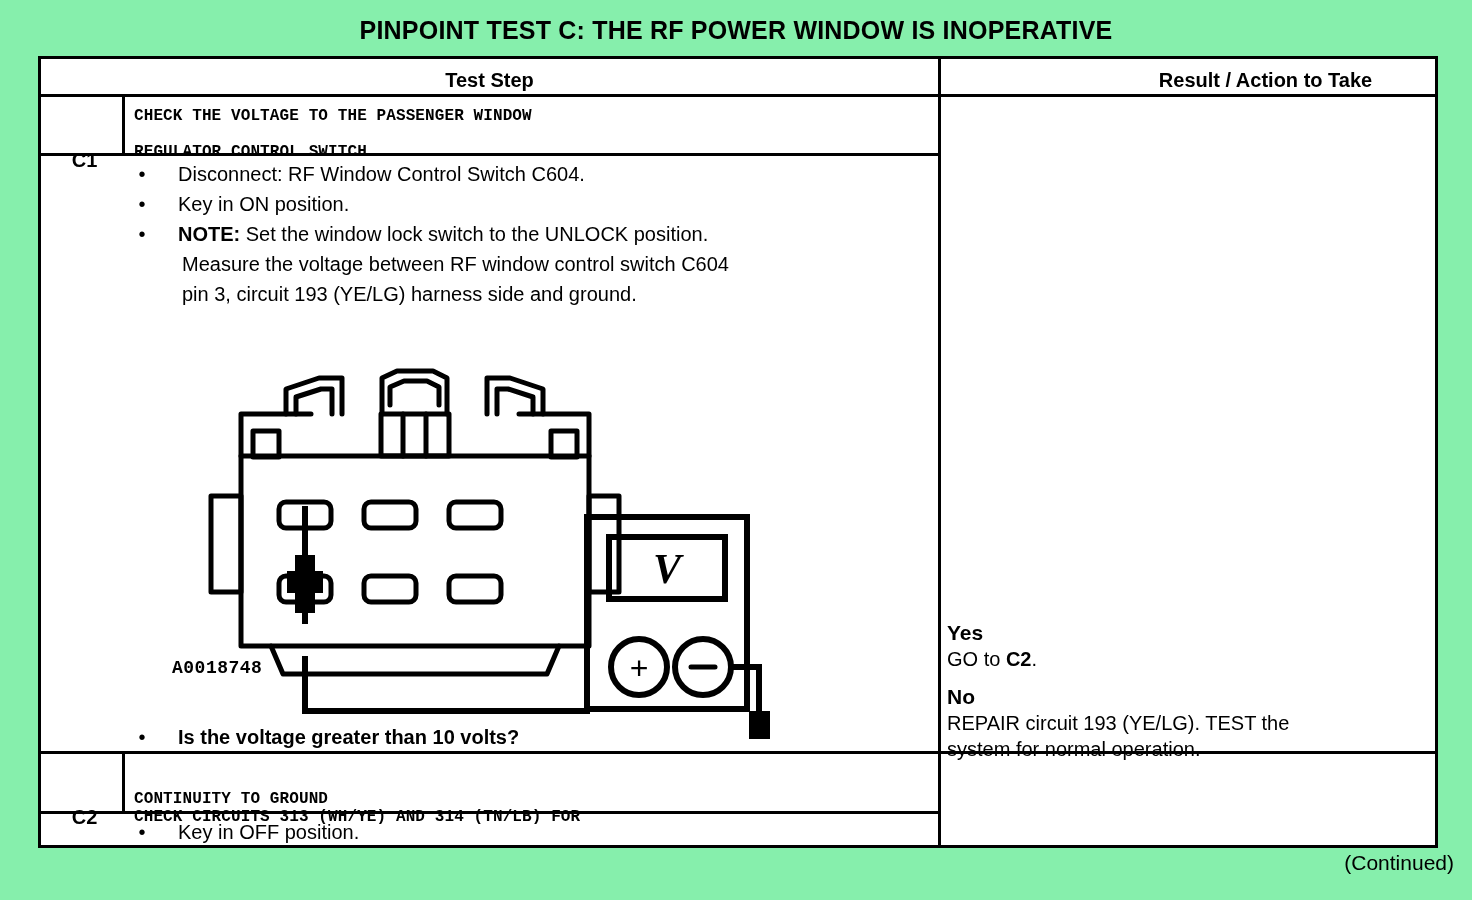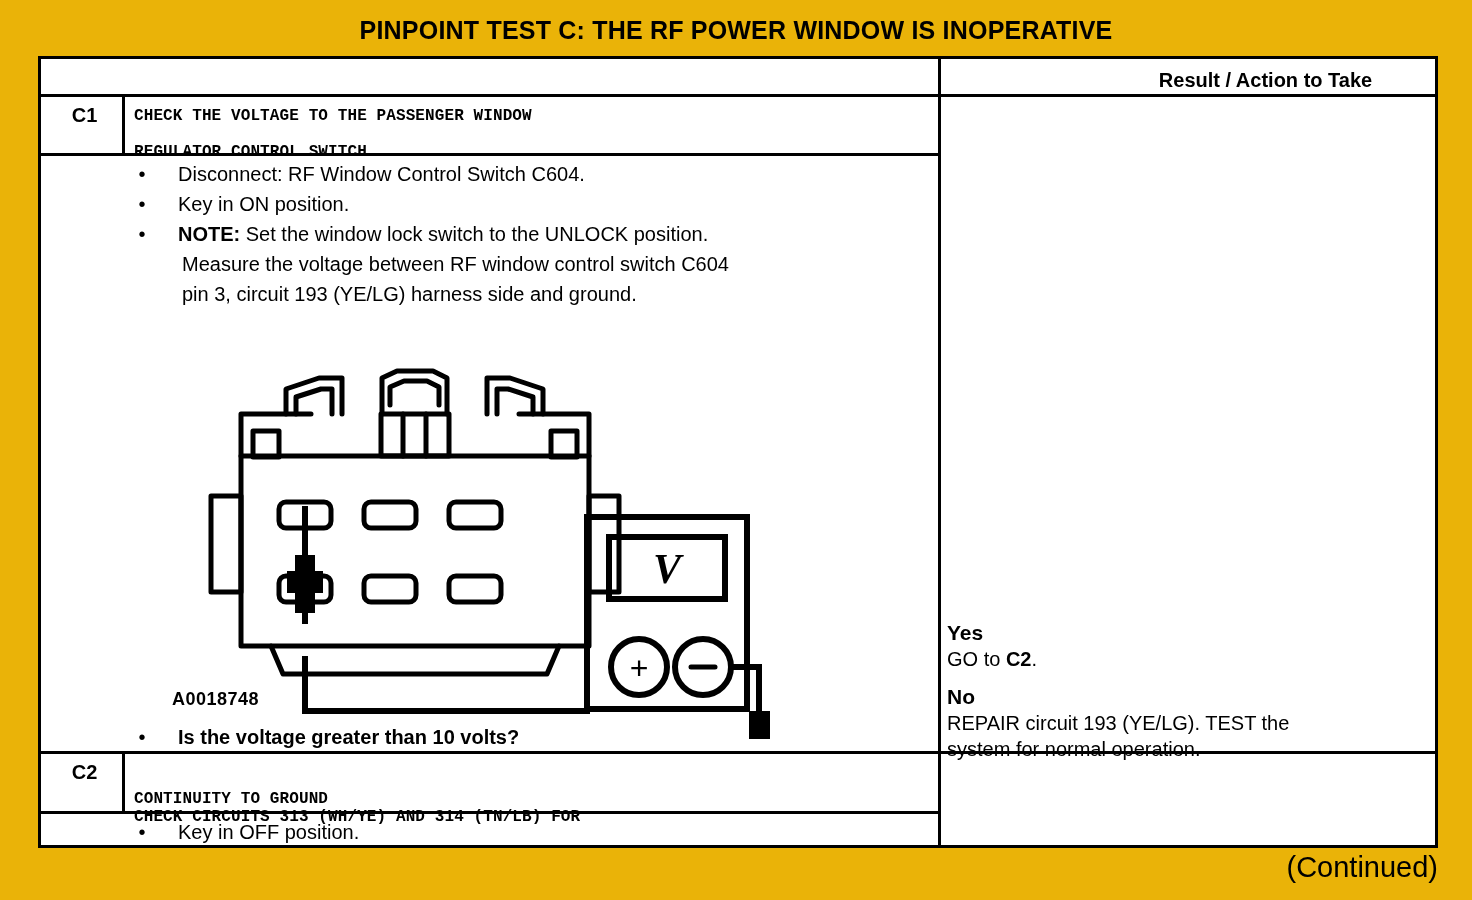--- a/index.html
+++ b/index.html
@@ -8,21 +8,21 @@
     width: 1472px; height: 900px;
     background: #ffffff;
     font-family: "Liberation Sans", sans-serif;
     color: #000000;
     overflow: hidden;
   }
   .page {
     position: relative;
     width: 1472px;
     height: 900px;
-    background: #eab308;
+    background: #86efac;
   }
 
   
   .doc-title {
     position: absolute;
     left: 0; top: 16px;
     width: 1472px;
     text-align: center;
     font-size: 25px;
     font-weight: bold;
@@ -68,20 +68,21 @@
   .hdr-left  { left: 0;     width: 897px; }
   .hdr-right { left: 948px; width: 497px; margin-left: 28px; }
 
   
   .step-id {
     position: absolute;
     width: 87px;
     text-align: center;
     font-size: 20px;
     font-weight: bold;
+    margin-top: 45px;
   }
   
   .step-title {
     position: absolute;
     font-size: 16px;
     font-weight: bold;
     line-height: 26px;
     letter-spacing: 0.1px;
     font-family: Liberation Mono, monospace;
   }
@@ -116,39 +117,40 @@
   .figid {
     position: absolute;
     font-size: 18px;
     font-weight: bold;
     letter-spacing: 0.5px;
   }
 
   
   .footer {
     position: absolute;
-    right: 34px; top: 851px;
-    font-size: 29px;
+    right: 18px; top: 851px;
+    font-size: 21px;
   }
 
   
   .diagram { position: absolute; left: 150px; top: 300px; width: 620px; height: 380px; }
   .diagram svg { display: block; }
 </style>
 </head>
 <body>
 
 <div class="page">
 
   <div class="doc-title">PINPOINT TEST  C: THE RF POWER WINDOW IS INOPERATIVE</div>
 
   <div class="tbl">
 
     <div class="vline"></div>
 
+    <div class="hdr-left">Test Step</div>
     <div class="hdr-right">Result / Action to Take</div>
     <div class="hline" style="left:0; top:35px; width:1394px;"></div>
 
     <div class="step-id" style="left:0; top:45px;">C1</div>
     <div class="vsub" style="left:81px; top:35px; height:62px;"></div>
     <div class="step-title" style="left:93px; top:44px;">CHECK THE VOLTAGE TO THE PASSENGER WINDOW</div>
     <div class="step-title" style="left:93px; top:80px;text-align:right;">REGULATOR CONTROL SWITCH</div>
     <div class="hline" style="left:0; top:94px; width:897px;"></div>
 
     <div class="blist" style="left:93px; top:100px; width:790px;">
@@ -239,21 +241,21 @@
         <g>
           <rect x="558" y="352" width="21" height="42" fill="#000"></rect>
           <rect x="565" y="394" width="8" height="22" fill="#000"></rect>
           <rect x="533" y="416" width="72" height="7" fill="#000"></rect>
           <rect x="545" y="429" width="48" height="7" fill="#000"></rect>
           <rect x="556" y="442" width="26" height="7" fill="#000"></rect>
         </g>
       </svg>
     </div>
 
-    <div class="figid" style="left:131px; top:630px;">A0018748</div>
+    <div class="figid" style="left:131px; top:599px;font-family:Liberation Mono, monospace;">A0018748</div>
 
     <div class="blist" style="left:93px; top:663px; width:790px;">
       <div class="brow">
         <span class="bdot">•</span>
         <span class="btxt b">Is the voltage greater than 10 volts?</span>
       </div>
     </div>
 
     <div class="res" style="left:906px; top:546px; width:486px;margin-top:15px;">
       <span class="yn">Yes</span>

